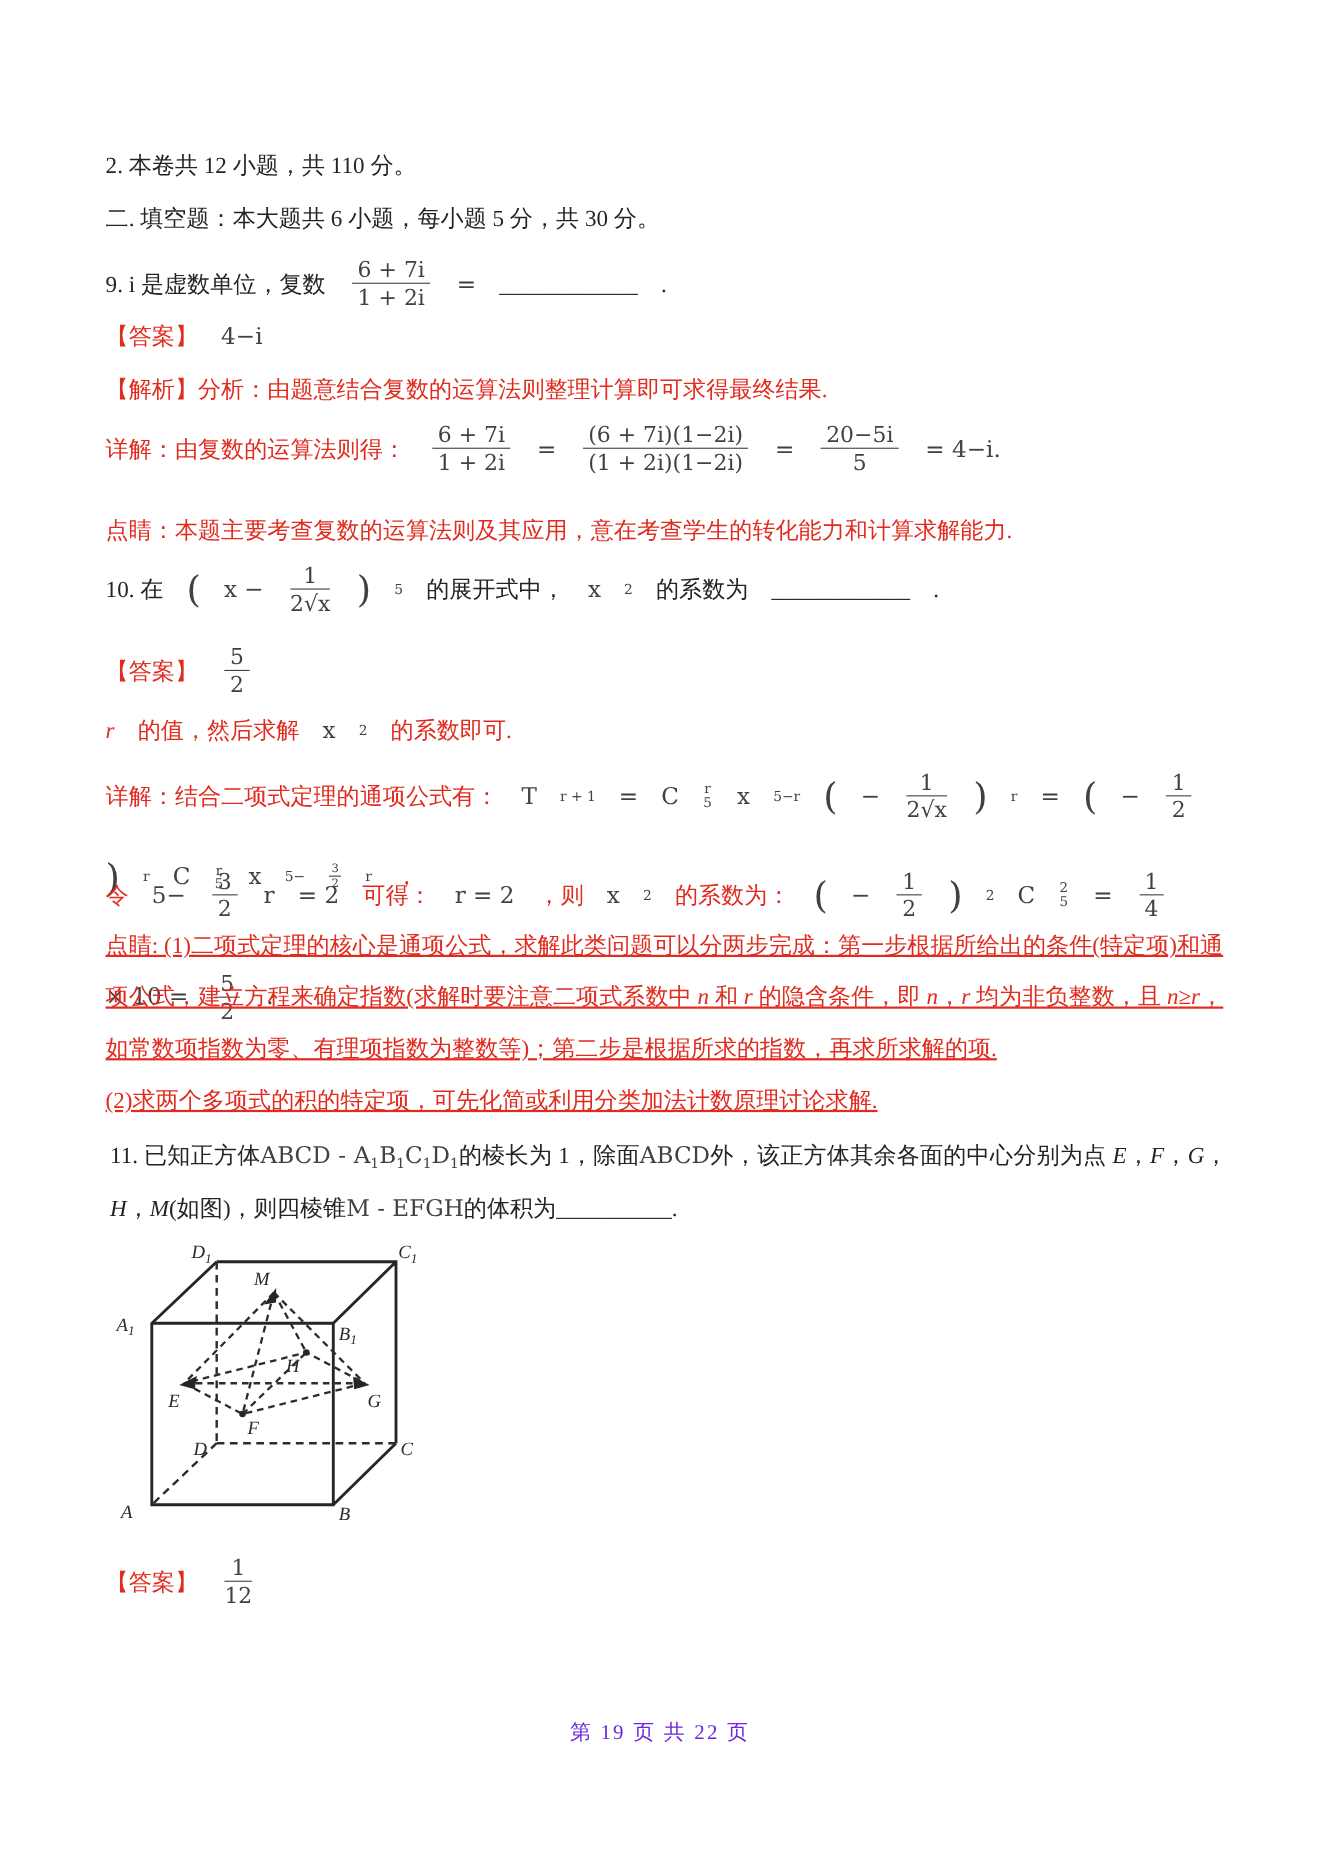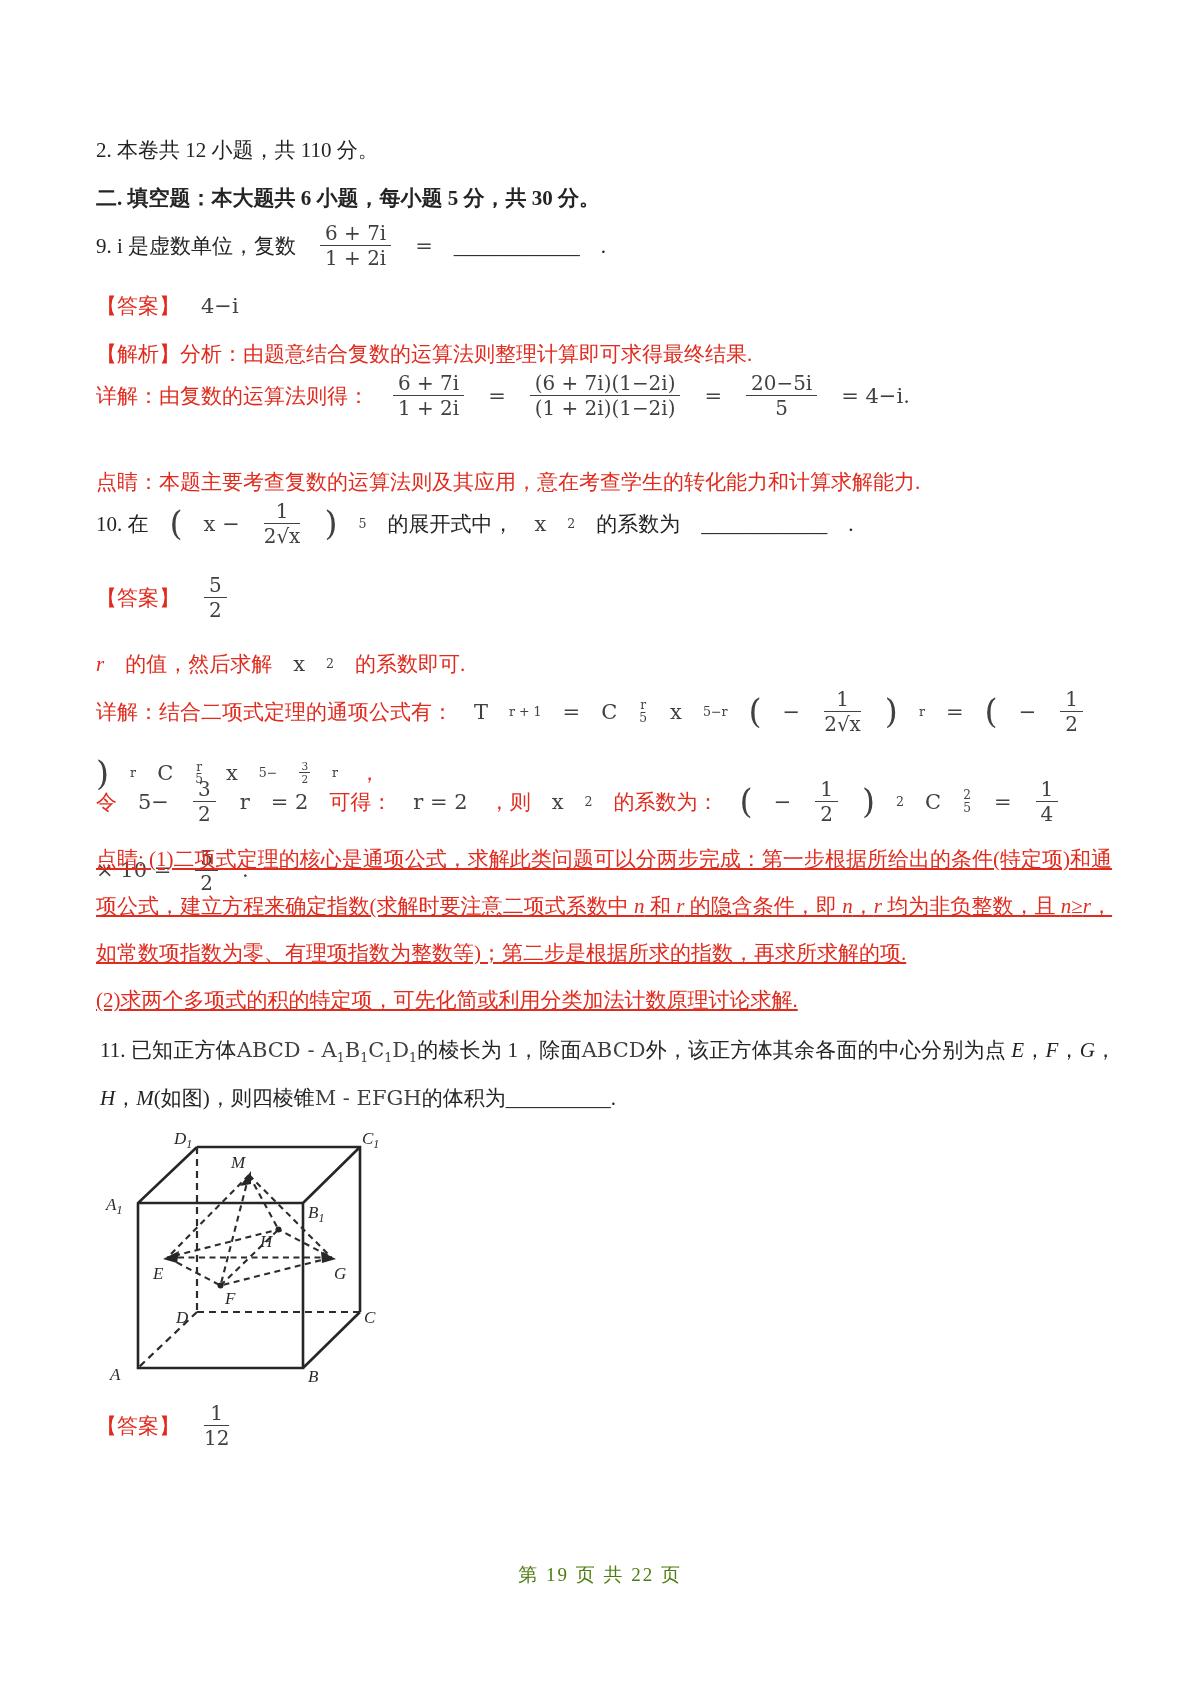--- a/index.html
+++ b/index.html
@@ -4,35 +4,35 @@
 <style>
   html,body{margin:0;padding:0;background:#e9e9e9;}
   .page{
     position:relative;width:1200px;height:1698px;margin:0 auto;background:#ffffff;
     font-family:"Liberation Serif","DejaVu Serif",serif;color:#242424;overflow:hidden;
   }
   .blk{position:absolute;left:96px;width:1016px;font-size:21px;line-height:1.35;}
   .vc{display:flex;align-items:center;flex-wrap:wrap;gap:21px;}
   .just{text-align:justify;}
   .red{color:#e02b1e;}
-  .bold{font-weight:bold;}
+  .bold{font-weight:normal;}
   .fml{color:#414141;font-family:"DejaVu Serif",serif;}
   .it{font-style:italic;font-family:"Liberation Serif",serif;}
   .sup{vertical-align:super;font-size:0.6em;line-height:1;}
   .sub{vertical-align:sub;font-size:0.6em;line-height:1;}
   .bigp{font-size:1.6em;line-height:1;vertical-align:middle;font-weight:400;}
-  .frac{display:inline-block;vertical-align:middle;text-align:center;line-height:1.12;margin:0 3px;font-size:0.95em;}
+  .frac{display:inline-block;vertical-align:middle;text-align:center;line-height:1.12;margin:12px 3px;font-size:0.95em;}
   .frac .num{display:block;border-bottom:1.5px solid currentColor;padding:0 5px 1px;}
   .frac .den{display:block;padding-top:1px;}
   .frac.supfrac{font-size:0.5em;vertical-align:0.75em;margin:0 1px;}
   .frac.supfrac .num{border-bottom-width:1px;padding:0 2px 0;}
   .ss{display:inline-flex;flex-direction:column;align-items:center;font-size:0.58em;line-height:1.05;vertical-align:-0.5em;margin:0 2px 0 1px;}
   .tip-line{line-height:47px;margin:0;text-decoration:underline;}
   .q11-line{line-height:48px;margin:4px;}
-  .footer{position:absolute;left:0;top:1562px;width:1200px;text-align:center;font-size:19px;color:#4d7c0f;letter-spacing:2px;}
+  .footer{position:absolute;left:0;top:1562px;width:1200px;text-align:center;font-size:19px;color:#6d28d9;letter-spacing:2px;}
   svg text{font-family:"Liberation Serif","DejaVu Serif",serif;font-style:italic;font-size:17px;fill:#2a2a2a;}
   svg .vsub{font-size:12px;}
 </style>
 </head>
 <body>
 
 <div class="page">
 
   <div class="blk" style="top:136px">2. 本卷共 12 小题，共 110 分。</div>
 

